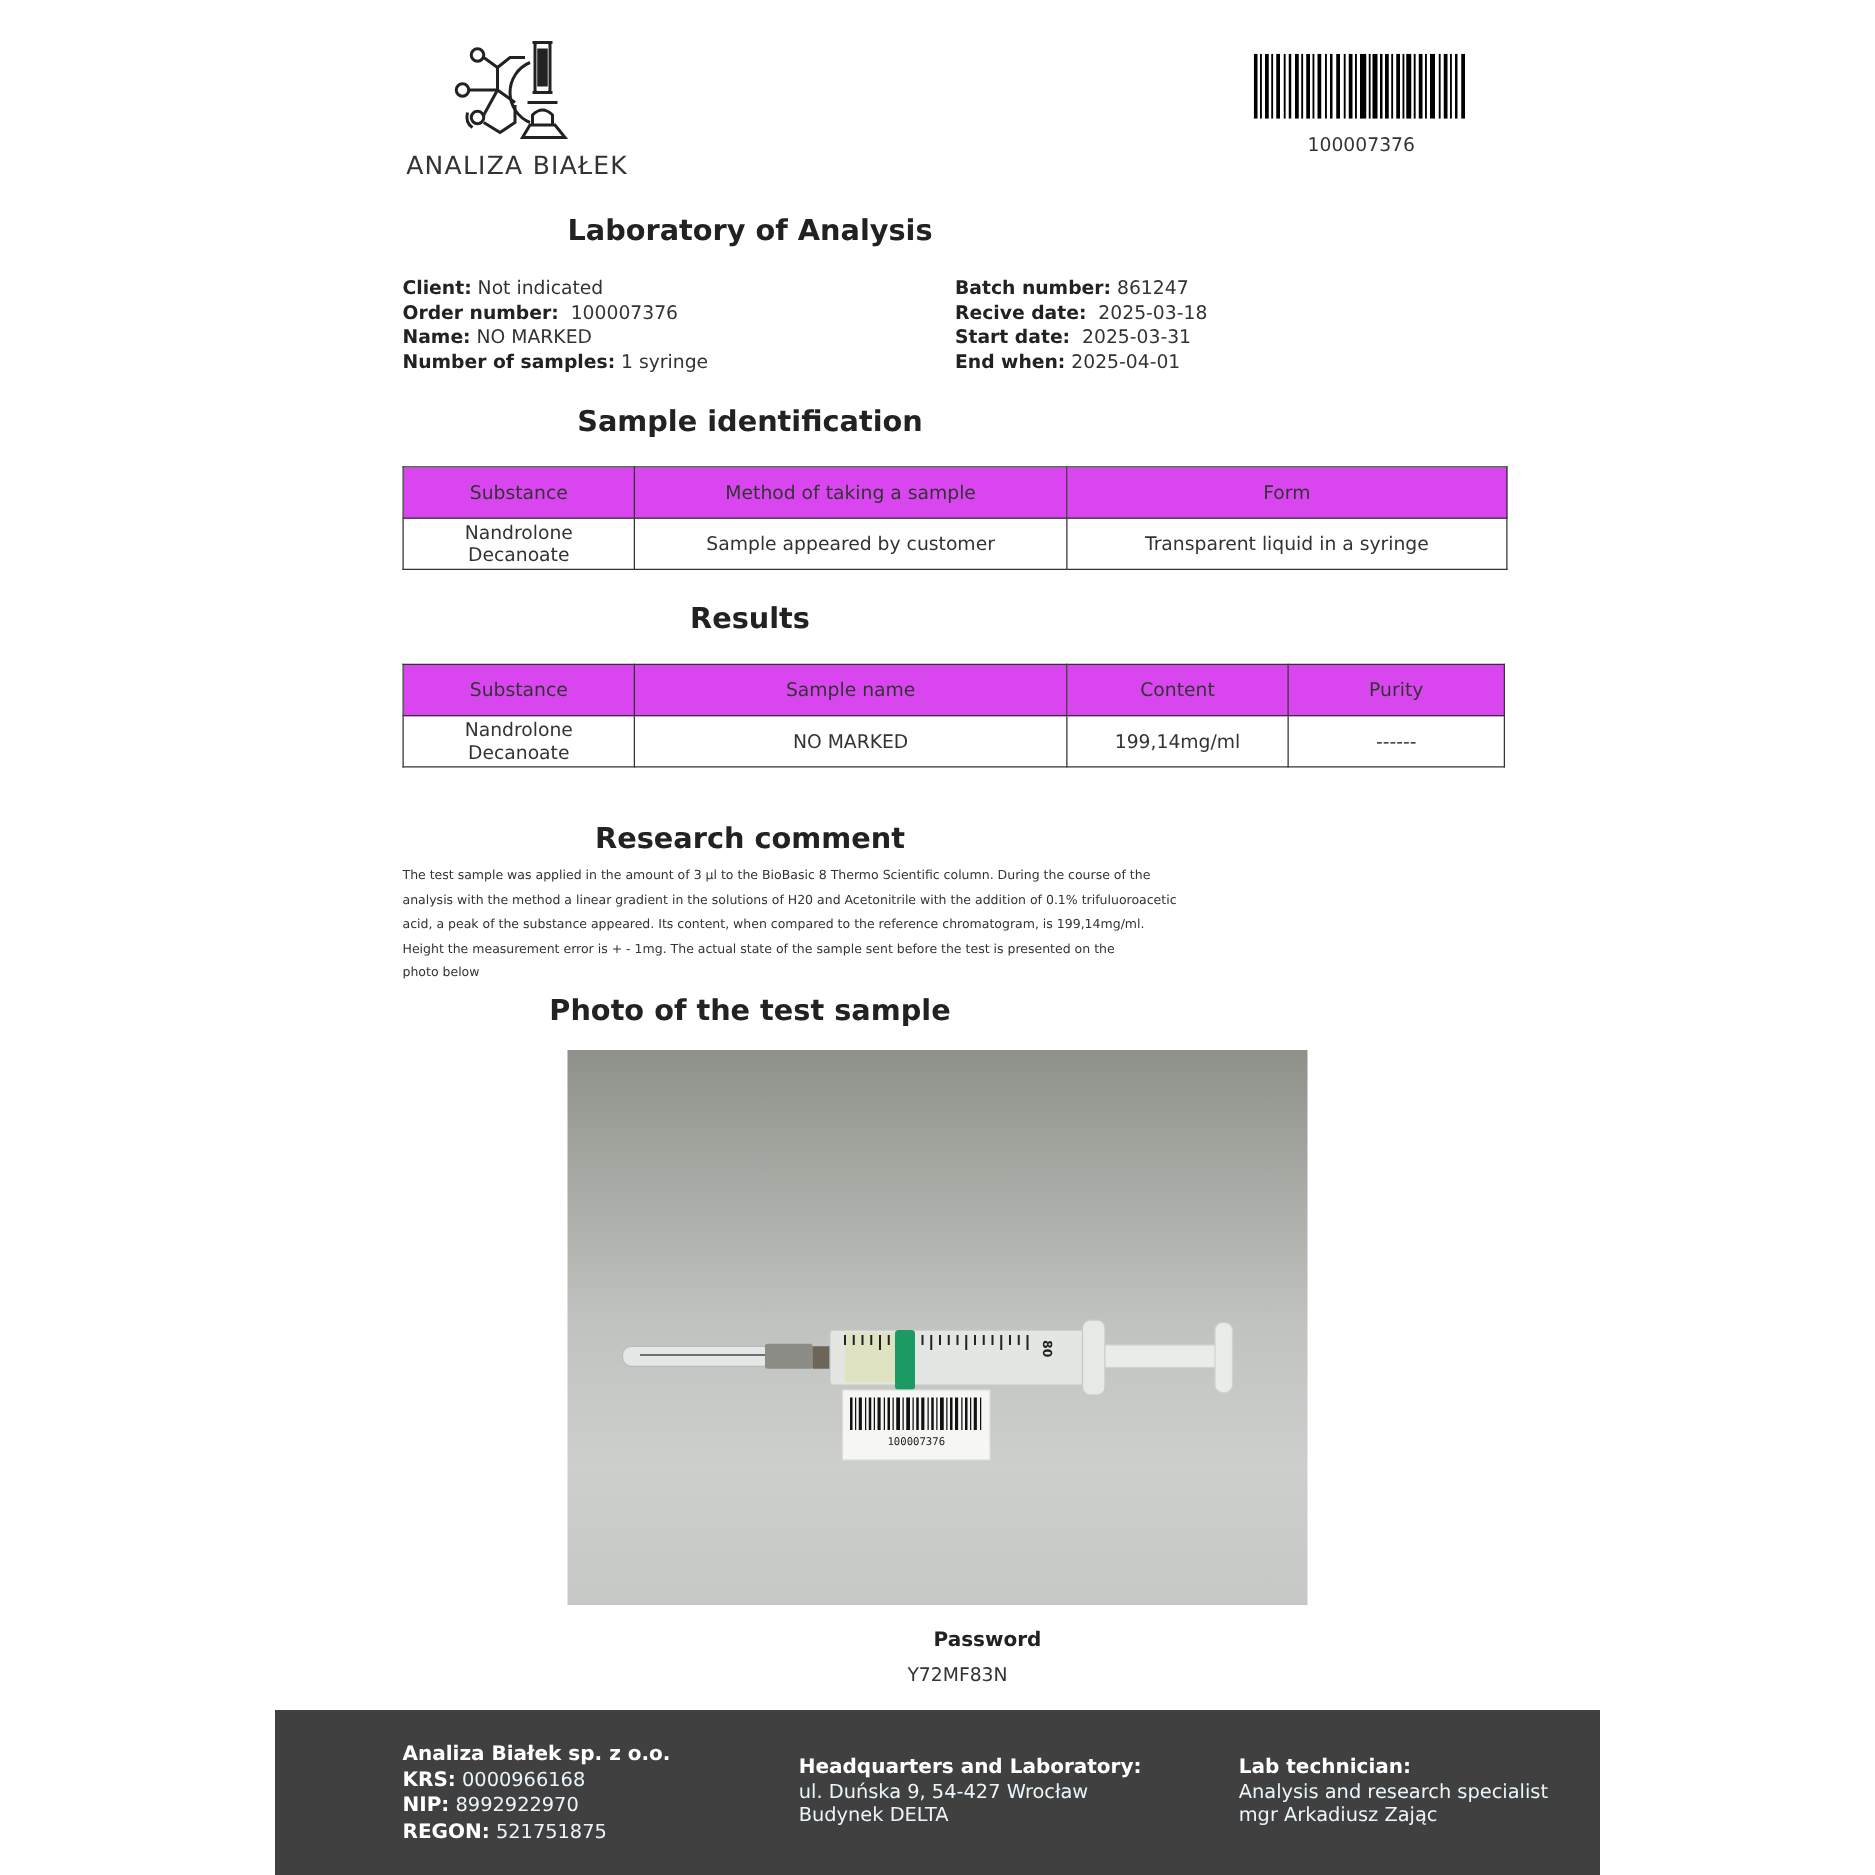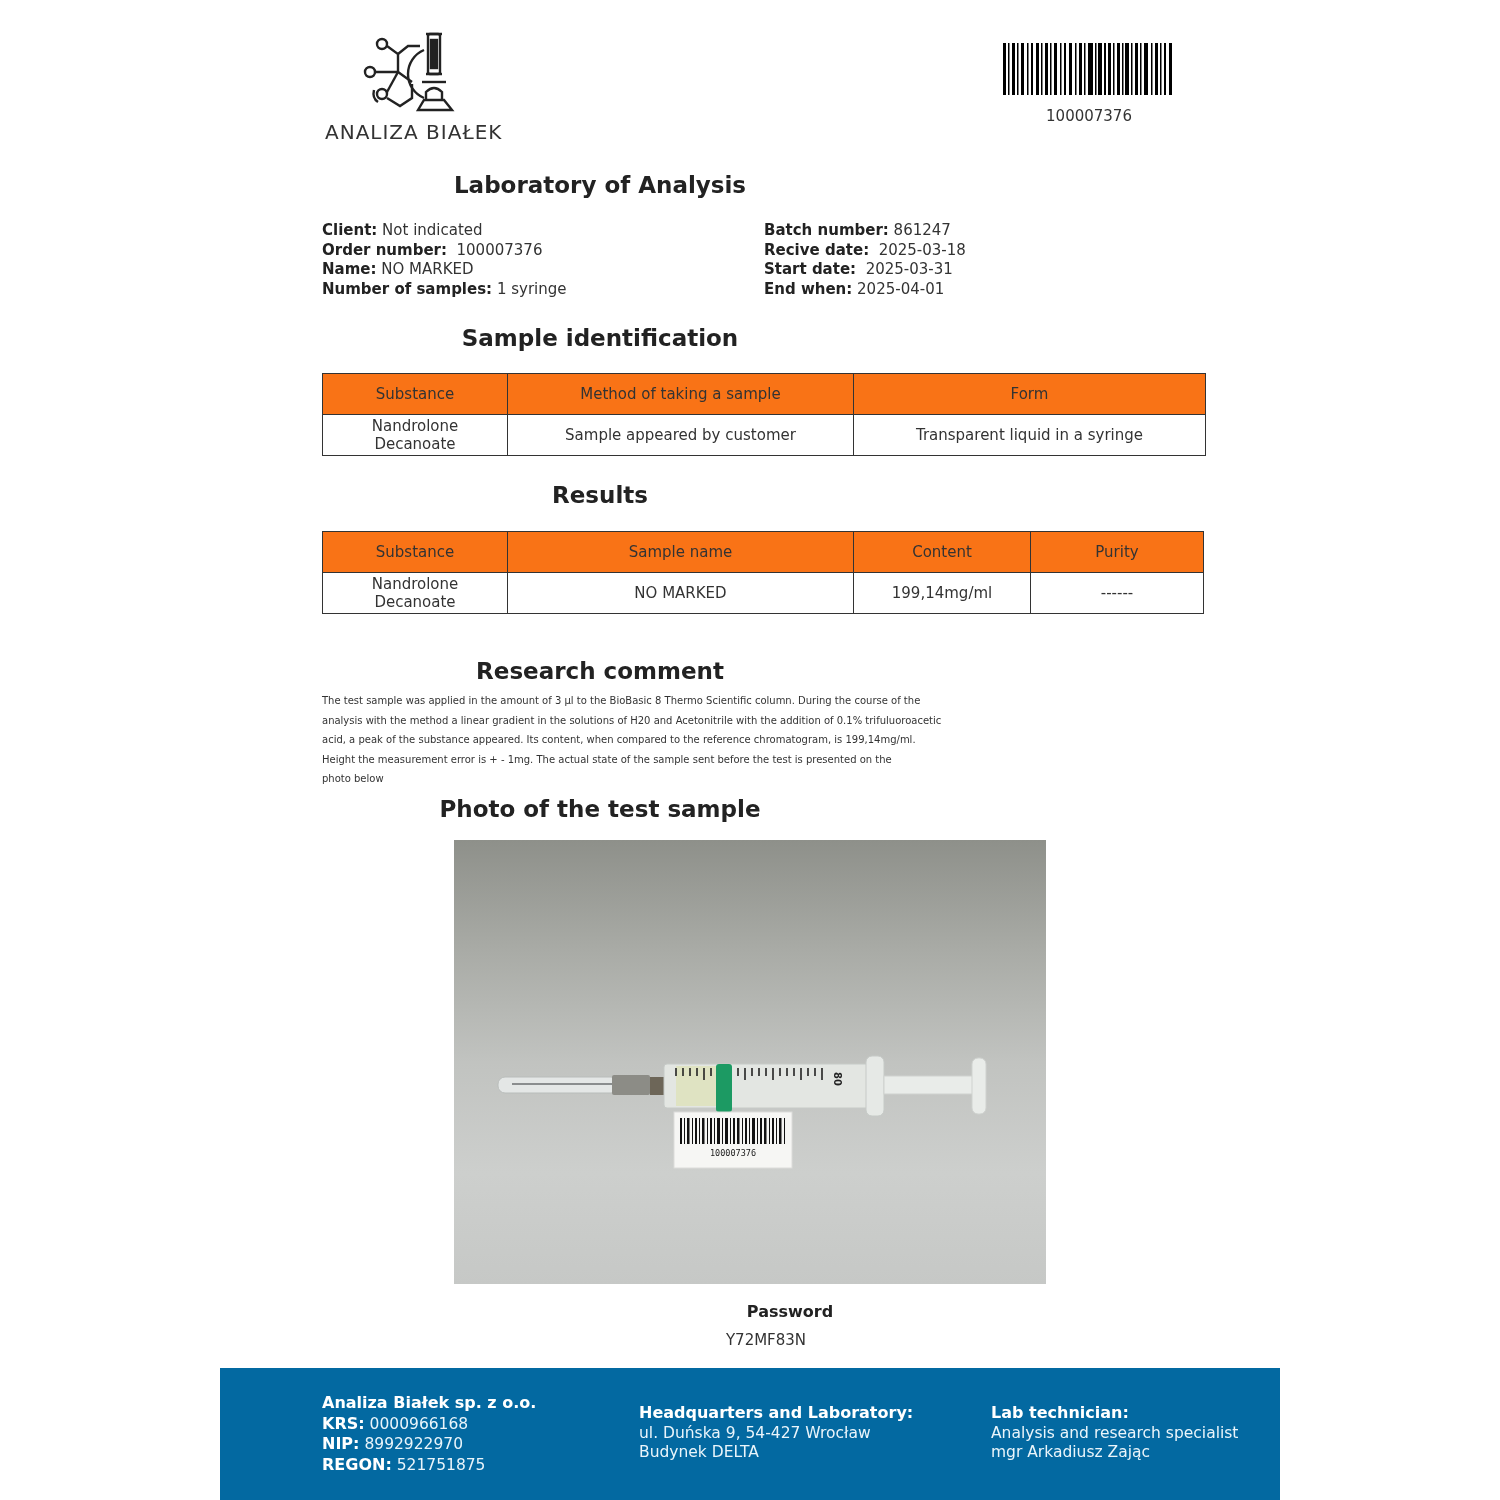--- a/index.html
+++ b/index.html
@@ -17,35 +17,35 @@
     #barcode-num { left: 1003px; top: 107px; width: 172px; text-align: center; font-size: 15px; color: #333; }
 
     .section-title { position: absolute; left: 0; width: 1200px; text-align: center;
                      font-weight: bold; font-size: 23px; color: #222; }
 
     .info { position: absolute; font-size: 15px; line-height: 19.5px; color: #333; }
     .info b { color: #222; }
 
     table.grid { position: absolute; border-collapse: collapse; font-size: 15px; color: #333; }
     table.grid td { border: 1.5px solid #333; text-align: center; height: 40px; padding: 0 6px; }
-    table.grid tr.head td { background: #f97316; }
+    table.grid tr.head td { background: #d946ef; }
 
     #comment { left: 322px; top: 691px; width: 900px; font-size: 10px; line-height: 19.5px; color: #333; }
 
     
     #photo { left: 454px; top: 840px; width: 592px; height: 444px;
              background: linear-gradient(180deg, #8e908a 0%, #a9aba6 25%, #c1c3c0 50%, #cdcfcd 75%, #c6c8c6 100%);
              overflow: hidden; }
     #photo svg { position: absolute; left: 0; top: 0; }
 
     #pw-label { left: 0; width: 1500px; top: 1302px; text-align: center; font-weight: bold; font-size: 16px; color: #222; padding-left: 40px; }
     #pw-value { left: 16px; width: 1500px; top: 1331px; text-align: center; font-size: 15px; color: #333; }
 
     
-    #footer { left: 220px; top: 1368px; width: 1060px; height: 132px; background: #0369a1; color: #ffffff; }
+    #footer { left: 220px; top: 1368px; width: 1060px; height: 132px; background: #404040; color: #ffffff; }
     .fcol { position: absolute; font-size: 15.5px; line-height: 19.5px; color: #eaf5fb; }
     .fcol b { color: #ffffff; font-size: 16px; }
   </style>
 </head>
 <body>
 
 <div class="abs" id="logo-mark">
   <svg width="110" height="88" viewBox="0 0 110 88" fill="none" stroke="#222" stroke-width="2.4">
     <circle cx="22" cy="16" r="5"></circle>
     <circle cx="10" cy="44" r="5"></circle>

